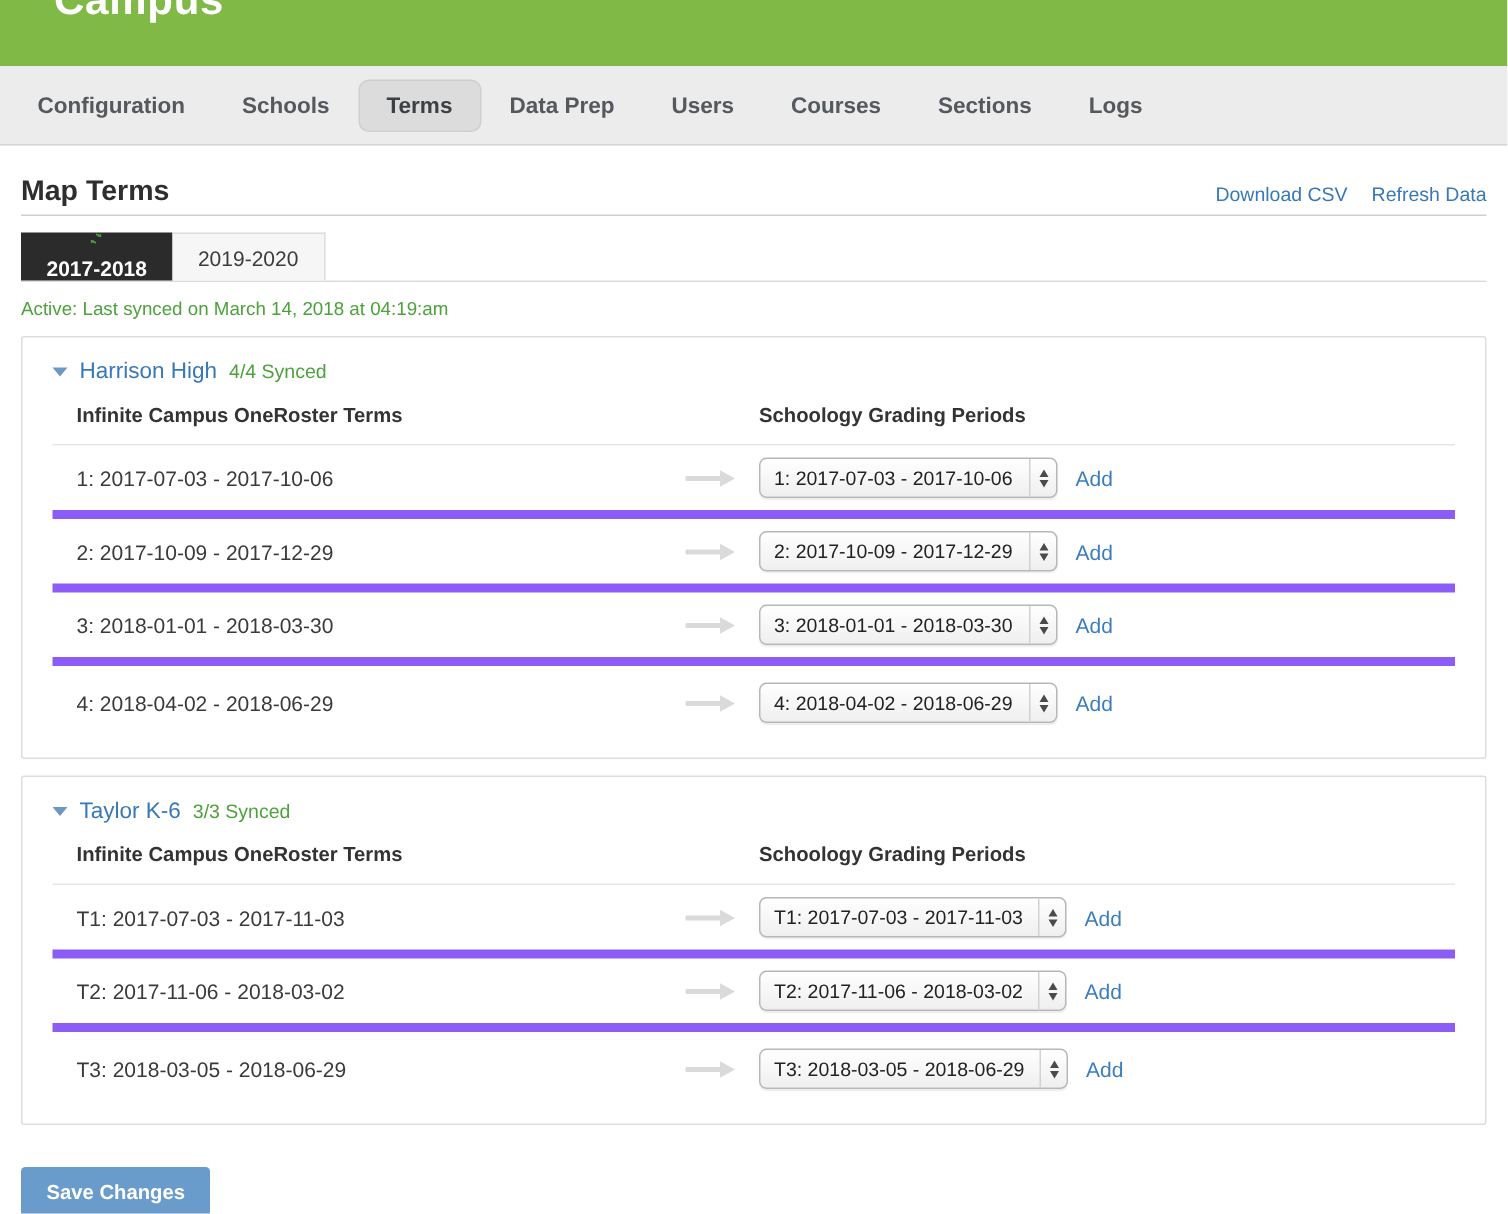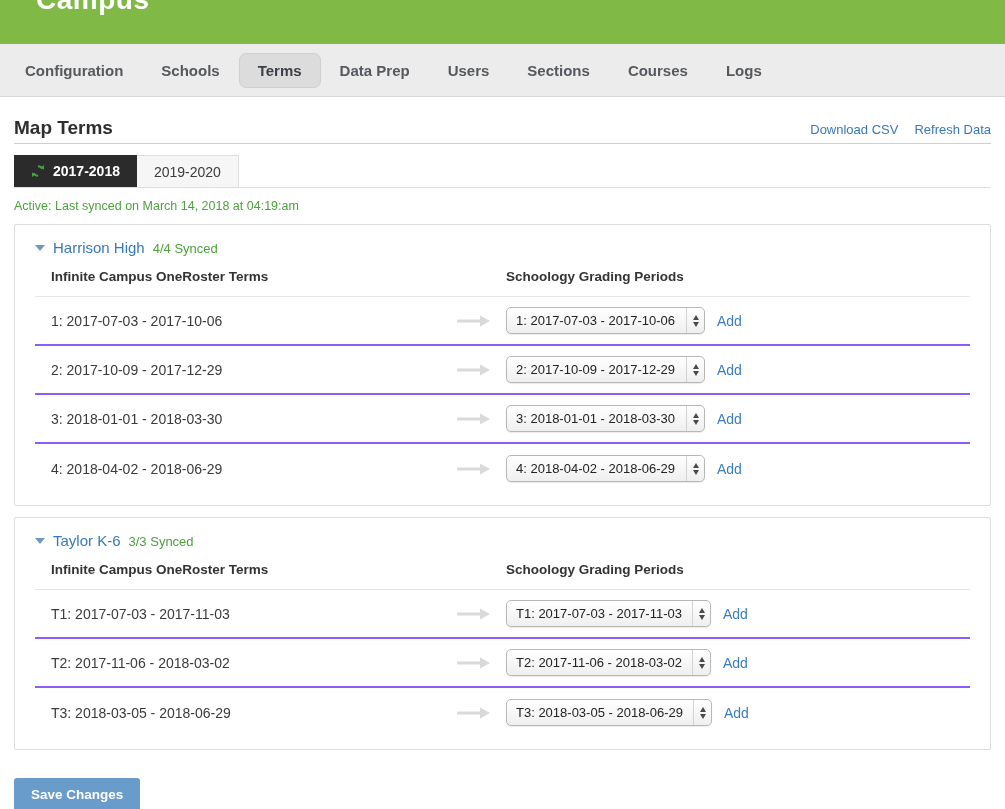--- a/index.html
+++ b/index.html
@@ -25,21 +25,21 @@
   .titlebar { display:flex; justify-content:space-between; align-items:flex-end; }
   .page-title { font-size:19px; font-weight:bold; color:#2e2e2e; }
   .title-links { display:flex; gap:16px; padding-bottom:2px; }
   .link { color:#3878b8; font-size:13px; text-decoration:none; cursor:pointer; }
   .rule { border:none; border-top:1px solid #cfcfcf; margin-top:4px; }
 
   
   .tabbar { display:flex; margin-top:11px; border-bottom:1px solid #ddd; }
   .ytab { height:32px; display:flex; align-items:center; gap:8px; padding:0 17px;
           font-size:14px; cursor:pointer; }
-  .ytab.active { background:#2b2b2b; color:#fff; font-weight:bold; }
+  .ytab.active { background:#2b2b2b; color:#fff; font-weight:bold;flex-direction:column; }
   .ytab.inactive { background:#f6f6f6; color:#3c3c3c; border:1px solid #ddd;
                    border-bottom:none; border-left:none; }
 
   .status { margin-top:11px; color:#4da23c; font-size:12.5px; }
 
   
   .panel { border:1px solid #ddd; border-radius:2px; margin-top:11px;
            padding:14px 20px 12px 20px; }
   .school-head { display:flex; align-items:baseline; gap:8px; }
   .caret { width:0; height:0; border-left:5px solid transparent;
@@ -47,21 +47,21 @@
            align-self:center; cursor:pointer; }
   .school-name { color:#3779b7; font-size:15px; font-weight:normal; cursor:pointer; }
   .synced { color:#4da23c; font-size:13px; }
 
   .cols { display:flex; margin-top:13px; padding:0 0 12px 16px;
           border-bottom:1px solid #e6e6e6; }
   .col-left { width:455px; font-size:13.5px; font-weight:bold; color:#333; }
   .col-right { font-size:13.5px; font-weight:bold; color:#333; }
 
   .maprow { display:flex; align-items:center; height:49px; padding-left:16px;
-            border-bottom:2px solid #8b5cf6; }
+            border-bottom:6px solid #8b5cf6; }
   .maprow:last-child { border-bottom:none; }
   .term { width:390px; font-size:14px; color:#3a3a3a; }
   .arrowzone { width:65px; display:flex; justify-content:center; }
 
   .sel { position:relative; display:inline-block; margin-right:12px; }
   .sel select { appearance:none; -webkit-appearance:none; -moz-appearance:none;
                 height:27px; padding:0 28px 0 9px; font-size:13px; color:#222;
                 font-family:"Liberation Sans","DejaVu Sans",sans-serif;
                 border:1px solid #b7b7b7; border-radius:5px;
                 background:linear-gradient(#ffffff,#efefef); cursor:pointer;
@@ -85,22 +85,22 @@
 <div class="brandbar">
   <div class="logo">Campus</div>
 </div>
 
 <div class="nav">
   <div class="nav-item">Configuration</div>
   <div class="nav-item">Schools</div>
   <div class="nav-item active">Terms</div>
   <div class="nav-item">Data Prep</div>
   <div class="nav-item">Users</div>
+  <div class="nav-item">Courses</div>
   <div class="nav-item">Sections</div>
-  <div class="nav-item">Courses</div>
   <div class="nav-item">Logs</div>
 </div>
 
 <div class="main">
 
   
   <div class="titlebar">
     <div class="page-title">Map Terms</div>
     <div class="title-links">
       <a class="link">Download CSV</a>

